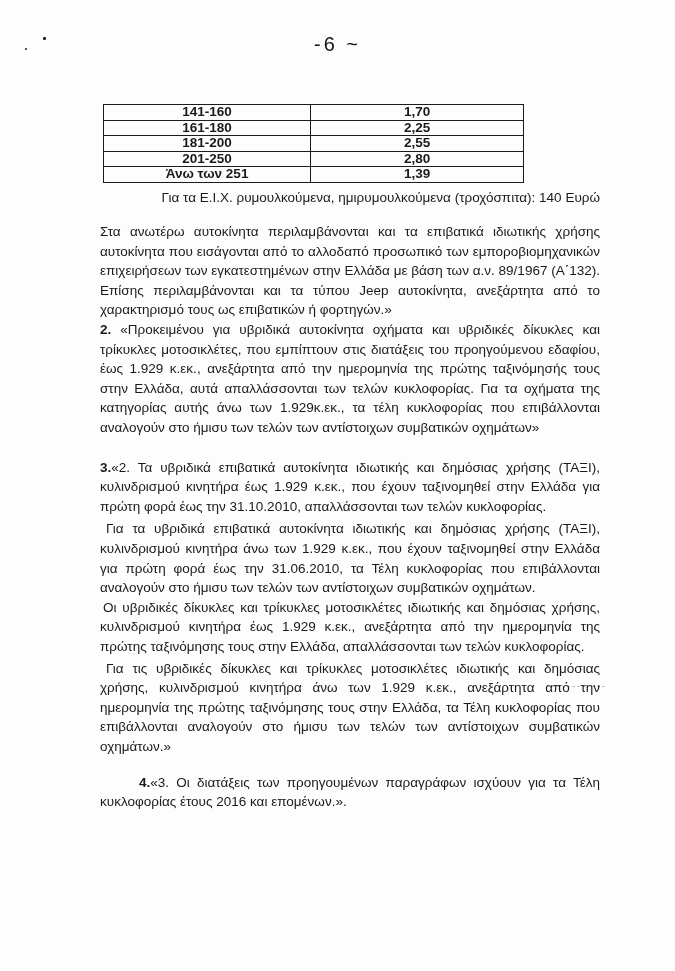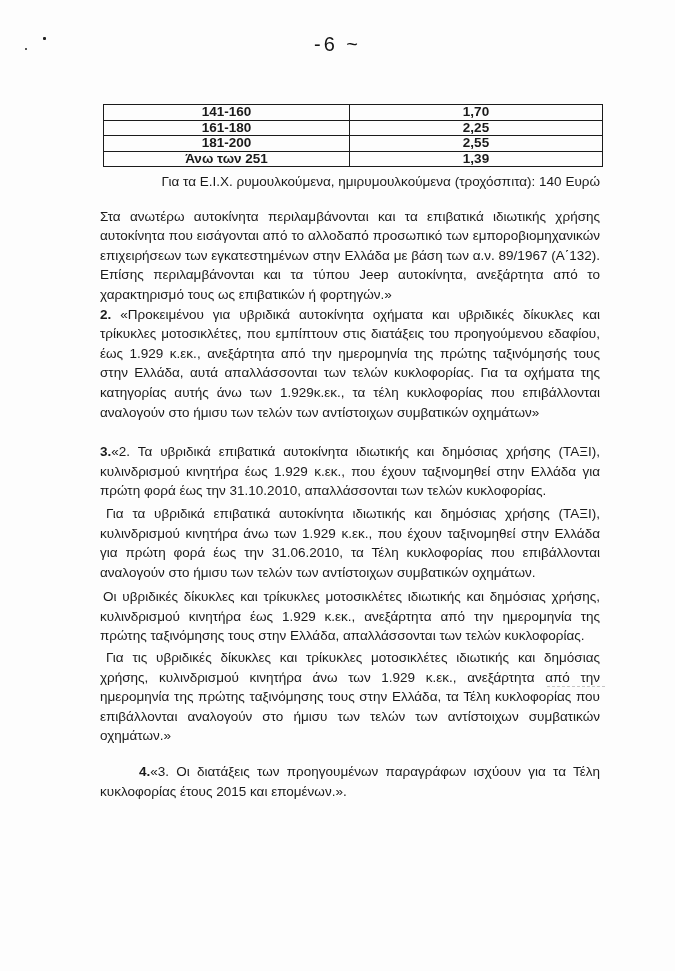--- a/index.html
+++ b/index.html
@@ -45,21 +45,21 @@
     left:100px;
     top:104px;
     width:500px;
     font-size:13.5px;
     line-height:19.6px;
     text-align:justify;
   }
   table.tax{
     border-collapse:collapse;
     margin-left:3px;
-    width:500px;
+    width:421px;
     table-layout:fixed;
   }
   table.tax td{
     border:1.6px solid #1b1b1b;
     font-weight:bold;
     text-align:center;
     font-size:13.5px;
     height:14.5px;
     line-height:14.5px;
     padding:0;
@@ -70,21 +70,21 @@
   table.tax col.c2{width:50.7%;}
   .caption{
     margin:5px 0 0 3px;
     text-align:right;
   }
   p{margin:0;}
   .p1{margin-top:15px;}
   .p2{}
   .p3{margin-top:20px;}
   .p4{margin-top:3px;text-indent:6px;}
-  .p5{margin-top:5px;text-indent:3px;}
+  .p5{text-indent:3px;}
   .p6{margin-top:2px;text-indent:6px;}
   .p7{margin-top:16px;text-indent:39px;}
   b.num{font-weight:bold;}
 </style>
 </head>
 <body>
 
 <div class="page">
 
   <span class="dot d1"></span>
@@ -107,36 +107,40 @@
         </tr>
         <tr>
           <td>161-180</td>
           <td>2,25</td>
         </tr>
         <tr>
           <td>181-200</td>
           <td>2,55</td>
         </tr>
         <tr>
+          <td>201-250</td>
+          <td>2,80</td>
+        </tr>
+        <tr>
           <td>Άνω των 251</td>
           <td>1,39</td>
         </tr>
       </tbody>
     </table>
 
     <p class="caption">Για τα Ε.Ι.Χ. ρυμουλκούμενα, ημιρυμουλκούμενα (τροχόσπιτα): 140 Ευρώ</p>
 
     <p class="p1"><span>Στα ανωτέρω αυτοκίνητα περιλαμβάνονται και τα επιβατικά ιδιωτικής χρήσης αυτοκίνητα που εισάγονται από το αλλοδαπό προσωπικό των εμποροβιομηχανικών επιχειρήσεων των εγκατεστημένων στην Ελλάδα με βάση των α.ν. 89/1967 (Α΄132). Επίσης περιλαμβάνονται και τα τύπου Jeep αυτοκίνητα, ανεξάρτητα από το χαρακτηρισμό τους ως επιβατικών ή φορτηγών.»</span></p>
 
     <p class="p2"><b class="num">2.</b> <span>«Προκειμένου για υβριδικά αυτοκίνητα οχήματα και υβριδικές δίκυκλες και τρίκυκλες μοτοσικλέτες, που εμπίπτουν στις διατάξεις του προηγούμενου εδαφίου, έως 1.929 κ.εκ., ανεξάρτητα από την ημερομηνία της πρώτης ταξινόμησής τους στην Ελλάδα, αυτά απαλλάσσονται των τελών κυκλοφορίας. Για τα οχήματα της κατηγορίας αυτής άνω των 1.929κ.εκ., τα τέλη κυκλοφορίας που επιβάλλονται αναλογούν στο ήμισυ των τελών των αντίστοιχων συμβατικών οχημάτων»</span></p>
 
     <p class="p3"><b class="num">3.</b><span>«2. Τα υβριδικά επιβατικά αυτοκίνητα ιδιωτικής και δημόσιας χρήσης (ΤΑΞΙ), κυλινδρισμού κινητήρα έως 1.929 κ.εκ., που έχουν ταξινομηθεί στην Ελλάδα για πρώτη φορά έως την 31.10.2010, απαλλάσσονται των τελών κυκλοφορίας.</span></p>
 
     <p class="p4"><span>Για τα υβριδικά επιβατικά αυτοκίνητα ιδιωτικής και δημόσιας χρήσης (ΤΑΞΙ), κυλινδρισμού κινητήρα άνω των 1.929 κ.εκ., που έχουν ταξινομηθεί στην Ελλάδα για πρώτη φορά έως την 31.06.2010, τα Τέλη κυκλοφορίας που επιβάλλονται αναλογούν στο ήμισυ των τελών των αντίστοιχων συμβατικών οχημάτων.</span></p>
 
     <p class="p5"><span>Οι υβριδικές δίκυκλες και τρίκυκλες μοτοσικλέτες ιδιωτικής και δημόσιας χρήσης, κυλινδρισμού κινητήρα έως 1.929 κ.εκ., ανεξάρτητα από την ημερομηνία της πρώτης ταξινόμησης τους στην Ελλάδα, απαλλάσσονται των τελών κυκλοφορίας.</span></p>
 
     <p class="p6"><span>Για τις υβριδικές δίκυκλες και τρίκυκλες μοτοσικλέτες ιδιωτικής και δημόσιας χρήσης, κυλινδρισμού κινητήρα άνω των 1.929 κ.εκ., ανεξάρτητα από την ημερομηνία της πρώτης ταξινόμησης τους στην Ελλάδα, τα Τέλη κυκλοφορίας που επιβάλλονται αναλογούν στο ήμισυ των τελών των αντίστοιχων συμβατικών οχημάτων.»</span></p>
 
-    <p class="p7"><b class="num">4.</b><span>«3. Οι διατάξεις των προηγουμένων παραγράφων ισχύουν για τα Τέλη κυκλοφορίας έτους 2015 και επομένων.».</span></p>
+    <p class="p7"><b class="num">4.</b><span>«3. Οι διατάξεις των προηγουμένων παραγράφων ισχύουν για τα Τέλη κυκλοφορίας έτους 2016 και επομένων.».</span></p>
 
   </div>
 </div>
 
 </body></html>

